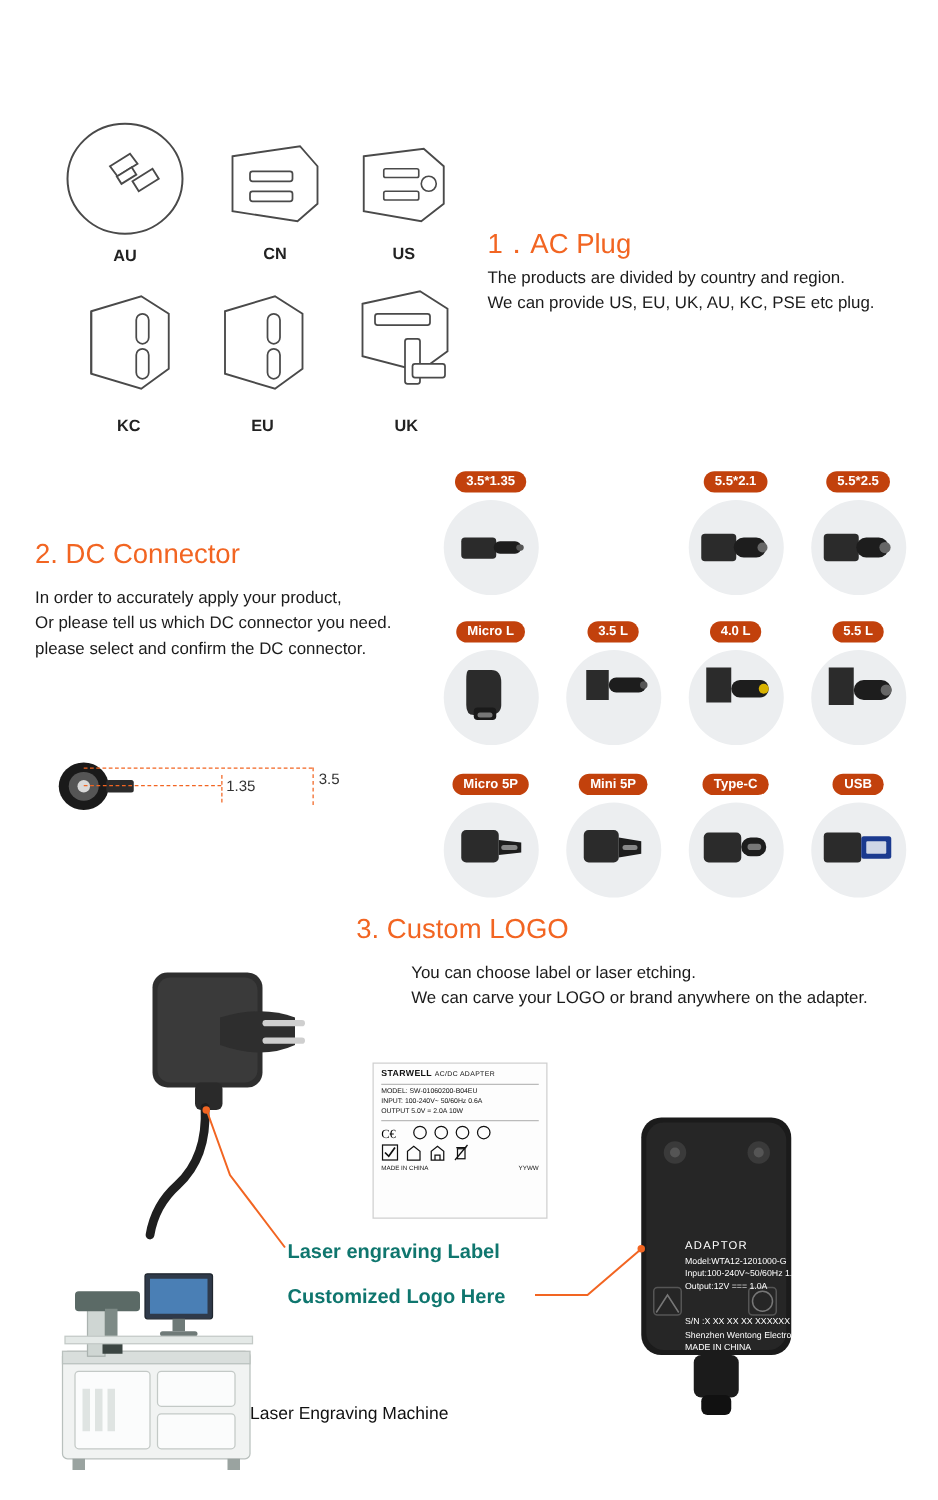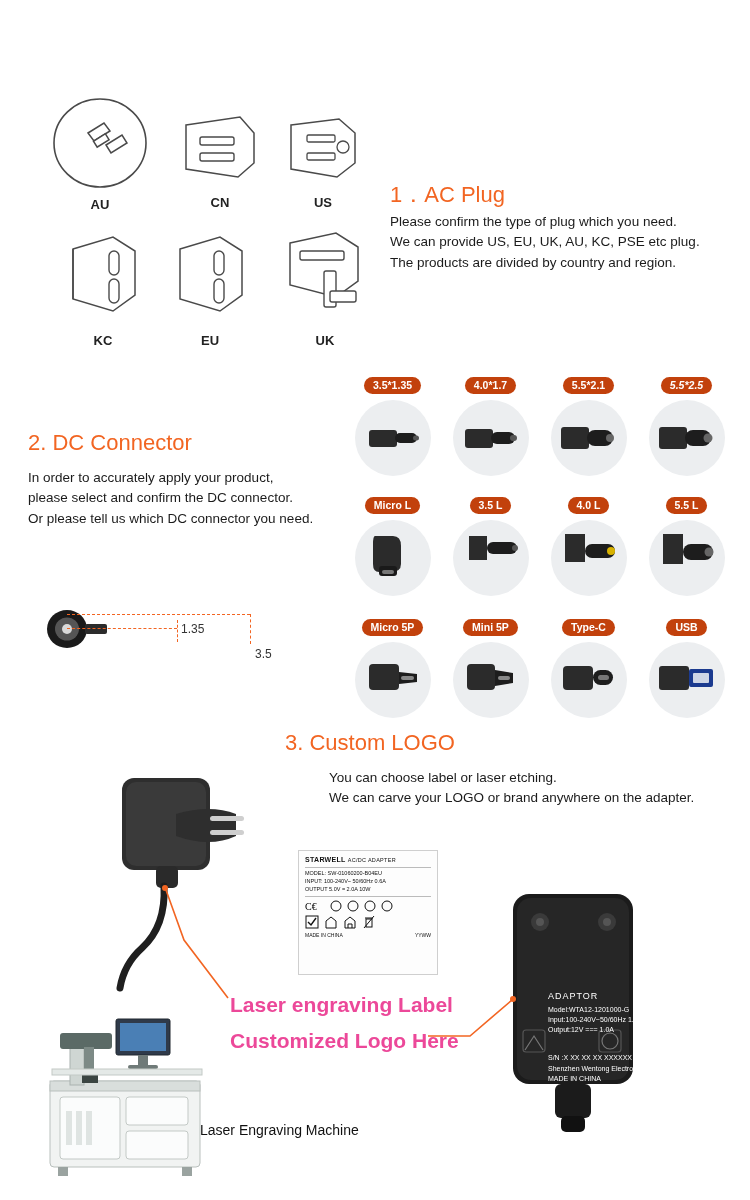--- a/index.html
+++ b/index.html
@@ -86,21 +86,21 @@
     font-family:"Liberation Sans", sans-serif;
   }
   .label-card .brand{font-size:7px;font-weight:bold;letter-spacing:.3px;}
   .label-card .brand em{font-style:normal;font-size:5.5px;font-weight:normal;}
   .label-hr{border-top:1px solid #bbb;margin:2px 0;}
   .cert-row{display:flex;gap:5px;align-items:center;margin-top:3px;}
   .cert-row svg{display:block;}
   .made{font-size:5px;margin-top:3px;}
 
   .callout{
-    position:absolute;color:#ec4899;font-size:21px;font-weight:bold;text-align:right;
+    position:absolute;color:#0f766e;font-size:16px;font-weight:bold;text-align:right;
   }
   .callout-1{left:230px;top:993px;}
   .callout-2{left:230px;top:1029px;}
 
   .machine-label{position:absolute;left:200px;top:1122px;font-size:14px;color:#111;}
 
   .adaptor-text{
     position:absolute;color:#fff;font-size:7px;line-height:1.45;text-align:left;
   }
 
@@ -108,23 +108,22 @@
   .overlay{position:absolute;left:0;top:0;width:750px;height:1200px;pointer-events:none;}
 </style>
 </head>
 <body>
 
 <div class="page">
 
 
   <div class="h-orange sec1-title">1．AC Plug</div>
   <div class="body-text sec1-text">
-    <div>Please confirm the type of plug which you need.</div>
+    <div>The products are divided by country and region.</div>
     <div>We can provide US, EU, UK, AU, KC, PSE etc plug.</div>
-    <div>The products are divided by country and region.</div>
   </div>
 
   <div class="plug-grid">
 
     <div class="plug-cell" style="left:10px;top:0;width:120px;">
       <svg class="pl" width="104" height="100" viewBox="0 0 104 100">
         <ellipse cx="52" cy="48" rx="46" ry="44" fill="#fff" stroke="#4a4a4a" stroke-width="1.6"></ellipse>
         <g fill="#fff" stroke="#4a4a4a" stroke-width="1.5">
           <polygon points="40,38 56,28 62,36 46,46"></polygon>
           <polygon points="58,50 74,40 79,48 63,58"></polygon>
@@ -179,57 +178,47 @@
         <rect x="54" y="50" width="12" height="36" rx="2" fill="#fff" stroke="#4a4a4a" stroke-width="1.4"></rect>
         <rect x="60" y="70" width="26" height="11" rx="2" fill="#fff" stroke="#4a4a4a" stroke-width="1.4"></rect>
       </svg>
       <div class="plug-label">UK</div>
     </div>
   </div>
 
   <div class="h-orange sec2-title">2. DC Connector</div>
   <div class="body-text sec2-text">
     <div>In order to accurately apply your product,</div>
+    <div>Or please tell us which DC connector you need.</div>
     <div>please select and confirm the DC connector.</div>
-    <div>Or please tell us which DC connector you need.</div>
   </div>
 
   <div class="dc-grid">
 
     <div class="dc-cell" style="left:0;top:0;">
       <span class="dc-tag">3.5*1.35</span>
       <div class="dc-circle">
         <svg width="76" height="76" viewBox="0 0 76 76">
             <rect x="14" y="30" width="28" height="17" rx="3" fill="#2b2b2b"></rect>
             <rect x="40" y="33" width="22" height="10" rx="5" fill="#1d1d1d"></rect>
             <rect x="58" y="35.5" width="6" height="5" rx="2.5" fill="#555"></rect>
           </svg>
       </div>
     </div>
-    <div class="dc-cell" style="left:98px;top:0;">
-      <span class="dc-tag">4.0*1.7</span>
-      <div class="dc-circle">
-        <svg width="76" height="76" viewBox="0 0 76 76">
-            <rect x="12" y="29" width="28" height="19" rx="3" fill="#2b2b2b"></rect>
-            <rect x="38" y="32" width="24" height="12" rx="6" fill="#1d1d1d"></rect>
-            <rect x="57" y="35" width="7" height="6" rx="3" fill="#555"></rect>
-          </svg>
-      </div>
-    </div>
     <div class="dc-cell" style="left:196px;top:0;text-align:center;">
       <span class="dc-tag">5.5*2.1</span>
       <div class="dc-circle">
         <svg width="76" height="76" viewBox="0 0 76 76">
             <rect x="10" y="27" width="28" height="22" rx="3" fill="#2b2b2b"></rect>
             <rect x="36" y="30" width="26" height="16" rx="8" fill="#1d1d1d"></rect>
             <circle cx="59" cy="38" r="4" fill="#666"></circle>
           </svg>
       </div>
     </div>
-    <div class="dc-cell" style="left:294px;top:0;font-style:italic;">
+    <div class="dc-cell" style="left:294px;top:0;">
       <span class="dc-tag">5.5*2.5</span>
       <div class="dc-circle">
         <svg width="76" height="76" viewBox="0 0 76 76">
             <rect x="10" y="27" width="28" height="22" rx="3" fill="#2b2b2b"></rect>
             <rect x="36" y="30" width="26" height="16" rx="8" fill="#1d1d1d"></rect>
             <circle cx="59" cy="38" r="4.5" fill="#666"></circle>
           </svg>
       </div>
     </div>
 
@@ -321,21 +310,21 @@
       <ellipse cx="22" cy="21" rx="20" ry="19" fill="#1a1a1a"></ellipse>
       <ellipse cx="22" cy="21" rx="12" ry="11.5" fill="#555"></ellipse>
       <ellipse cx="22" cy="21" rx="5" ry="5" fill="#d9d9d9"></ellipse>
       <rect x="40" y="16" width="22" height="10" rx="2" fill="#2b2b2b"></rect>
     </svg>
     <div class="meas-line" style="left:22px;top:28px;width:110px;"></div>
     <div class="meas-vert" style="left:132px;top:20px;height:22px;"></div>
     <div class="meas-vert" style="left:205px;top:14px;height:30px;"></div>
     <div class="meas-line" style="left:22px;top:14px;width:183px;"></div>
     <div class="meas-txt" style="left:136px;top:22px;">1.35</div>
-    <div class="meas-txt" style="left:210px;top:16px;margin-top:31px;">3.5</div>
+    <div class="meas-txt" style="left:210px;top:16px;">3.5</div>
   </div>
 
   <div class="h-orange sec3-title">3. Custom LOGO</div>
   <div class="body-text sec3-text">
     <div>You can choose label or laser etching.</div>
     <div>We can carve your LOGO or brand anywhere on the adapter.</div>
   </div>
 
   <svg style="position:absolute;left:60px;top:770px;" width="190" height="230" viewBox="0 0 190 230">
     <rect x="62" y="8" width="88" height="92" rx="12" fill="#2e2e2e"></rect>

